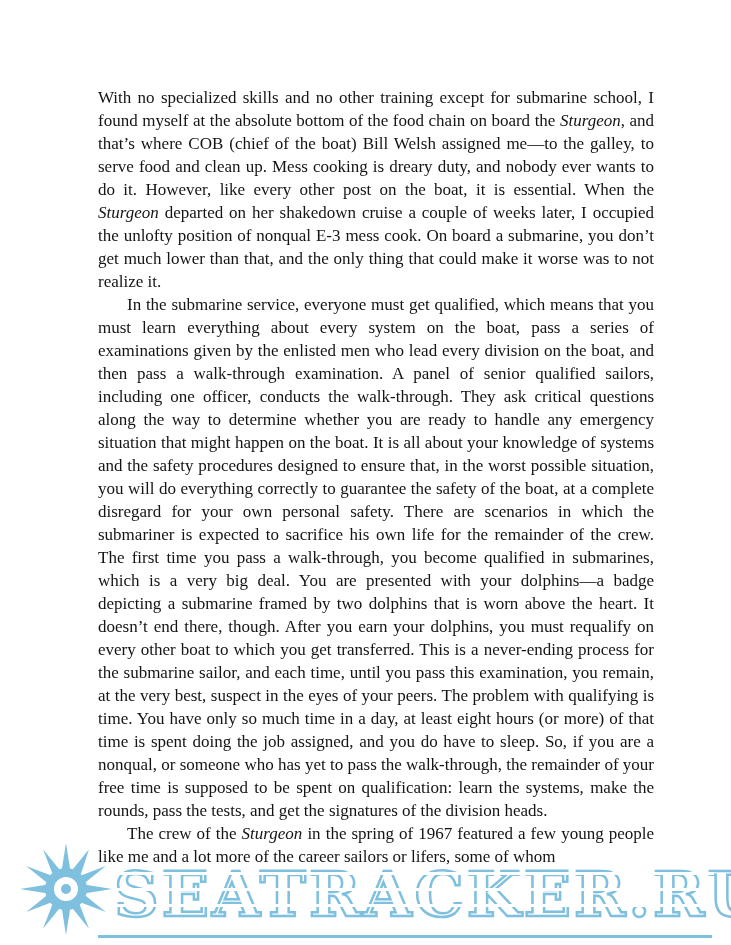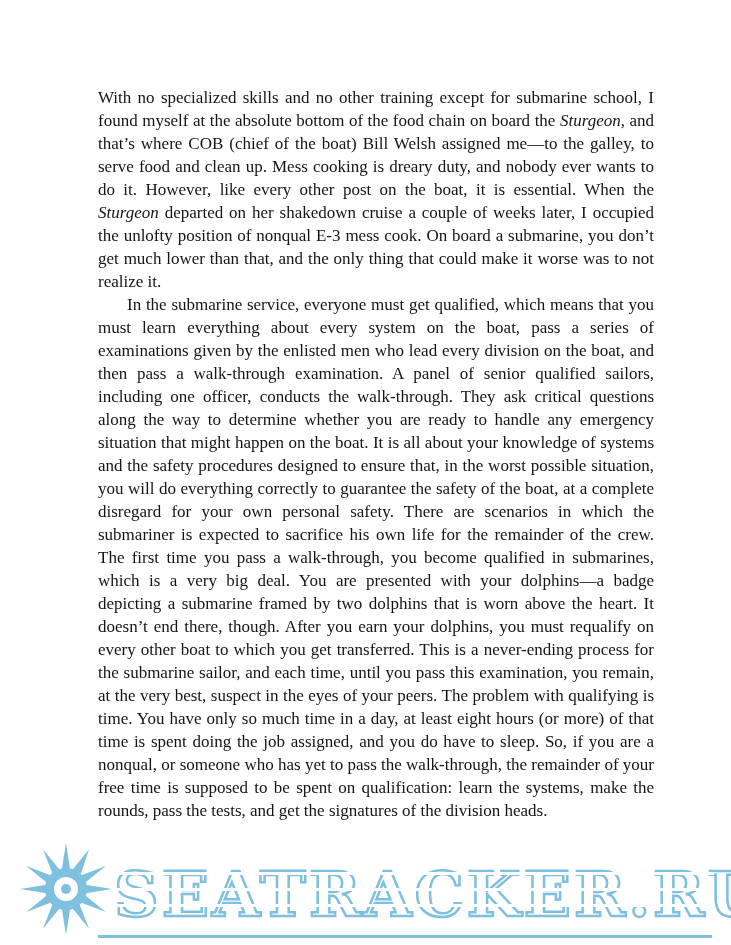--- a/index.html
+++ b/index.html
@@ -108,15 +108,16 @@
       <circle cx="50" cy="50" r="5" fill="#7fc0df"></circle>
     </svg>
     <span class="wm-text">SEATRACKER.RU</span>
     <div class="wm-stripes"></div>
     <div class="wm-line"></div>
   </div>
 
   <div class="text-block">
       <p class="para"><span>With no specialized skills and no other training except for submarine school, I found myself at the absolute bottom of the food chain on board the </span><em>Sturgeon</em><span>, and that’s where COB (chief of the boat) Bill Welsh assigned me—to the galley, to serve food and clean up. Mess cooking is dreary duty, and nobody ever wants to do it. However, like every other post on the boat, it is essential. When the </span><em>Sturgeon</em><span> departed on her shakedown cruise a couple of weeks later, I occupied the unlofty position of nonqual E-3 mess cook. On board a submarine, you don’t get much lower than that, and the only thing that could make it worse was to not realize it.</span></p>
       <p class="para indent"><span>In the submarine service, everyone must get qualified, which means that you must learn everything about every system on the boat, pass a series of examinations given by the enlisted men who lead every division on the boat, and then pass a walk-through examination. A panel of senior qualified sailors, including one officer, conducts the walk-through. They ask critical questions along the way to determine whether you are ready to handle any emergency situation that might happen on the boat. It is all about your knowledge of systems and the safety procedures designed to ensure that, in the worst possible situation, you will do everything correctly to guarantee the safety of the boat, at a complete disregard for your own personal safety. There are scenarios in which the submariner is expected to sacrifice his own life for the remainder of the crew. The first time you pass a walk-through, you become qualified in submarines, which is a very big deal. You are presented with your dolphins—a badge depicting a submarine framed by two dolphins that is worn above the heart. It doesn’t end there, though. After you earn your dolphins, you must requalify on every other boat to which you get transferred. This is a never-ending process for the submarine sailor, and each time, until you pass this examination, you remain, at the very best, suspect in the eyes of your peers. The problem with qualifying is time. You have only so much time in a day, at least eight hours (or more) of that time is spent doing the job assigned, and you do have to sleep. So, if you are a nonqual, or someone who has yet to pass the walk-through, the remainder of your free time is supposed to be spent on qualification: learn the systems, make the rounds, pass the tests, and get the signatures of the division heads.</span></p>
+      <p class="para indent"><span>The crew of the </span><em>Sturgeon</em><span> in the spring of 1967 featured a few young people like me and a lot more of the career sailors or lifers, some of whom</span></p>
     </div>
 
 </div>
 
 </body></html>

